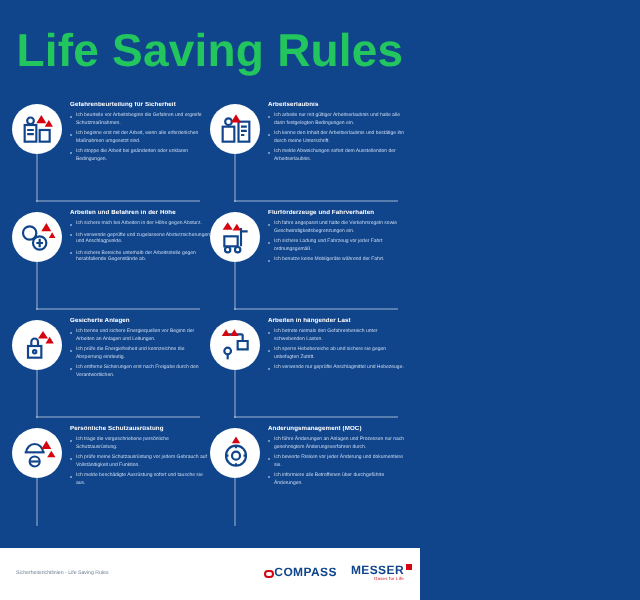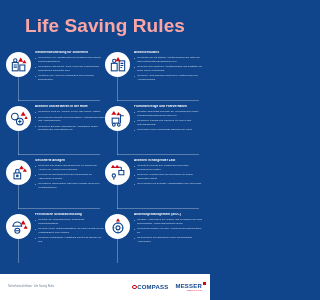--- a/index.html
+++ b/index.html
@@ -8,21 +8,21 @@
     background:#10458C;
     font-family:"Liberation Sans","DejaVu Sans",sans-serif;
     color:#ffffff;
     -webkit-font-smoothing:antialiased;
   }
   .poster{position:relative;width:210px;height:300px;box-sizing:border-box;}
 
   
   .title-wrap{height:50px;display:flex;align-items:center;justify-content:center;}
   .title{
-    font-size:19px;font-weight:700;letter-spacing:.1px;color:#fca5a5;
+    font-size:23px;font-weight:700;letter-spacing:.1px;color:#22c55e;
     line-height:1;
   }
 
   
   .grid{
     position:relative;
     display:grid;
     grid-template-columns:1fr 1fr;
     grid-auto-rows:54px;
     padding:0 6px;

